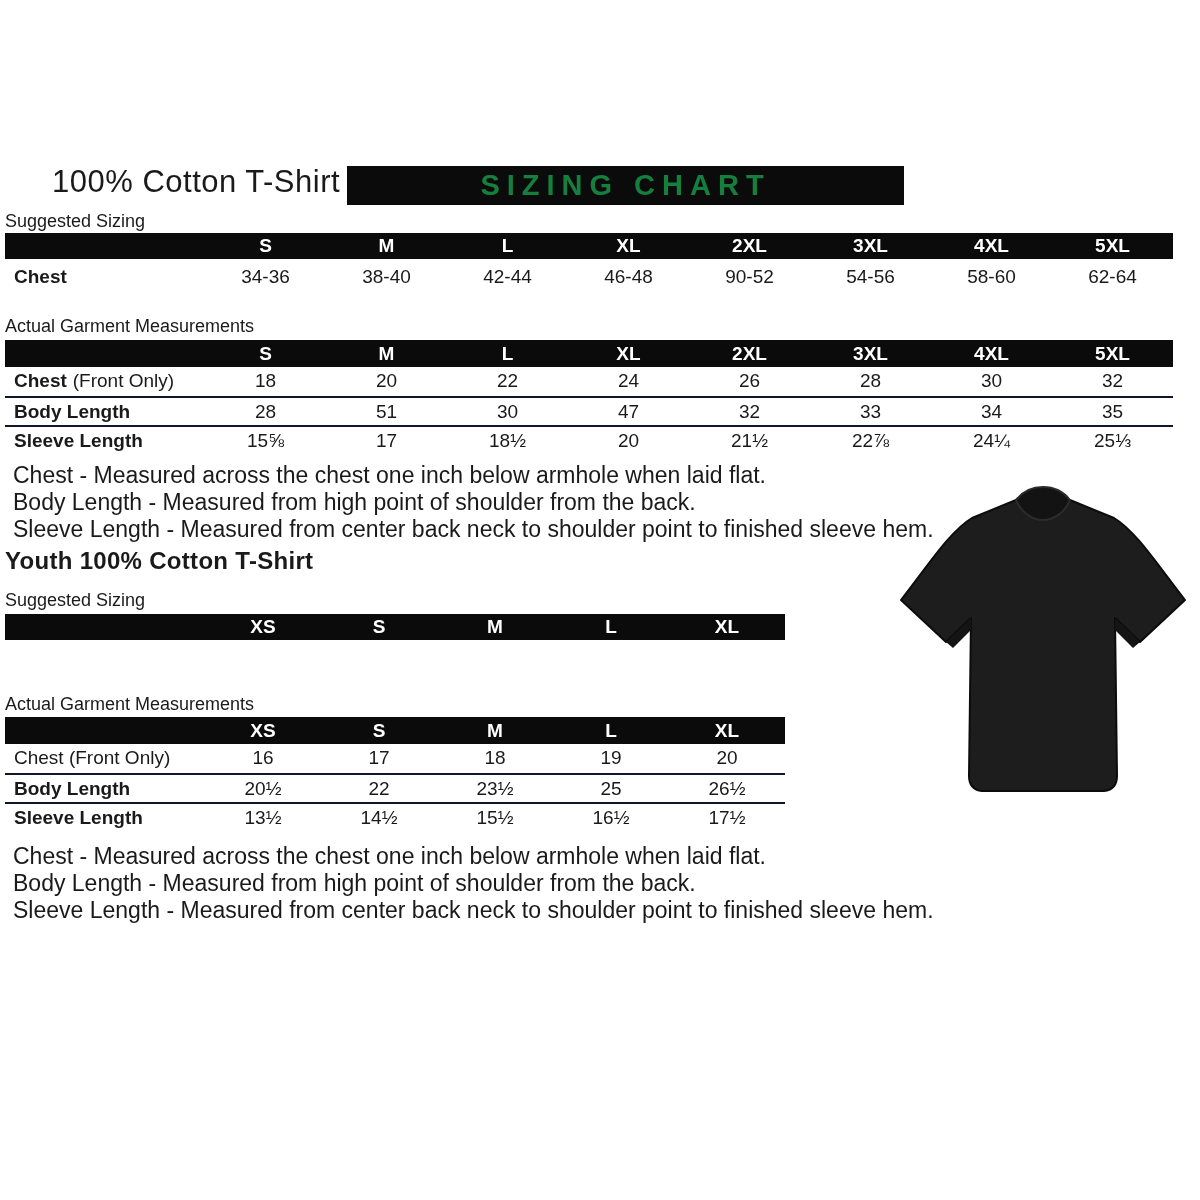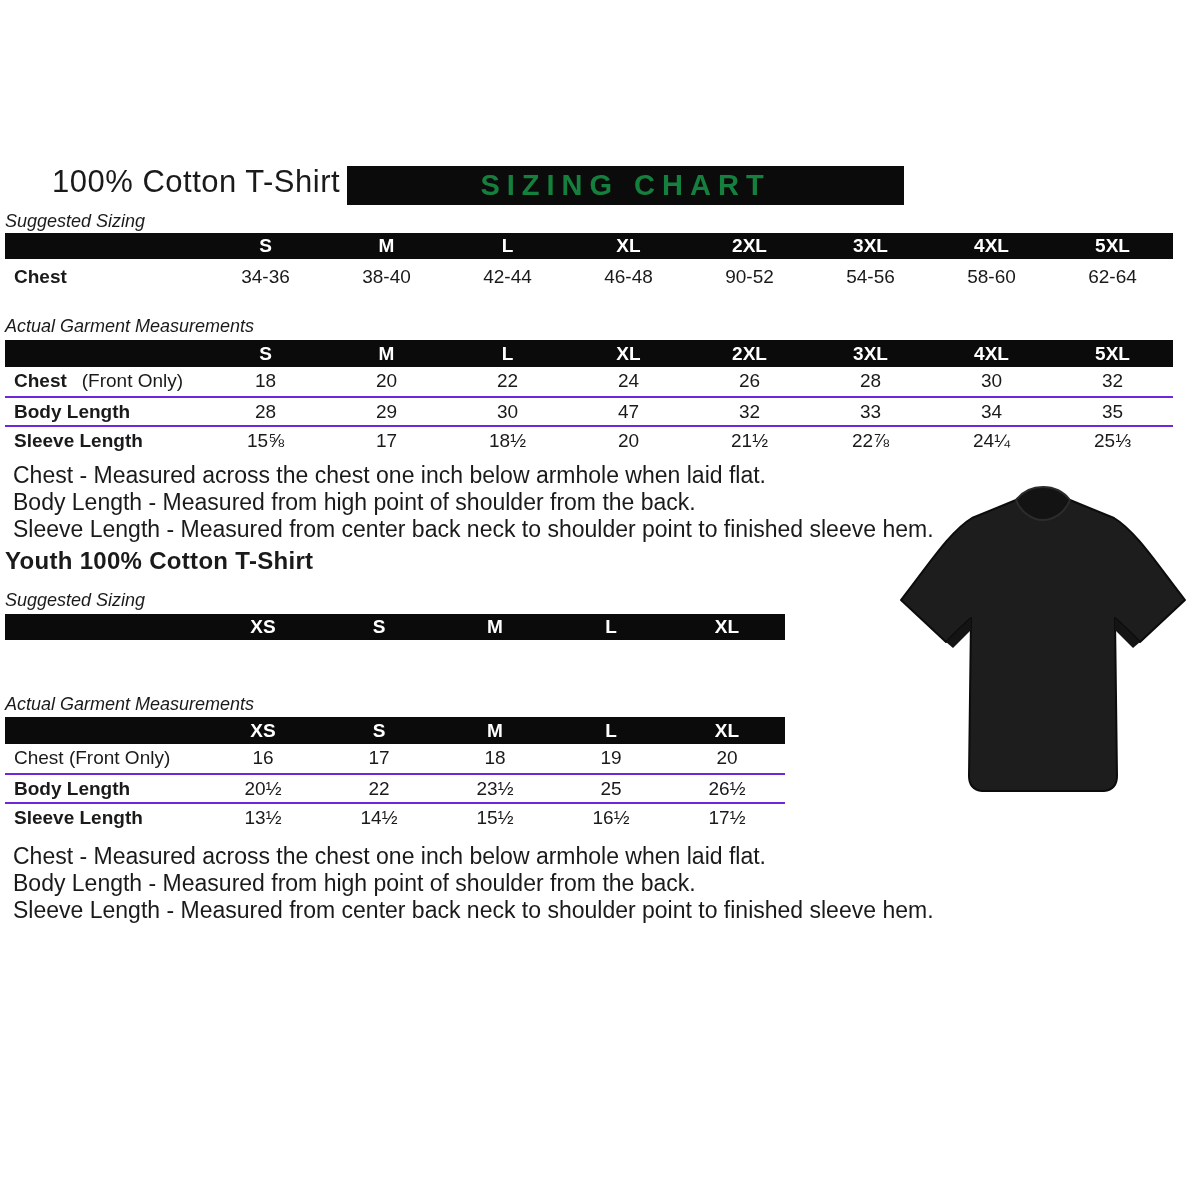--- a/index.html
+++ b/index.html
@@ -5,44 +5,44 @@
   * { margin:0; padding:0; box-sizing:border-box; }
   html,body { width:1200px; height:1200px; background:#ffffff;
     font-family:"Liberation Sans", sans-serif; color:#1a1a1a; overflow:hidden; }
   .abs { position:absolute; }
 
   
   .main-title { left:12px; top:164px; font-size:31px; letter-spacing:.5px;margin-left:40px; }
   .banner { left:347px; top:166px; width:557px; height:39px; background:#0b0b0b;
     color:#15803d; font-weight:bold; font-size:29px; letter-spacing:7px;
     text-align:center; line-height:39px; }
-  .section-label { font-size:18px;font-style:italic; }
+  .section-label { font-size:18px; }
   .youth-title { left:5px; top:547px; font-size:24px; font-weight:bold; letter-spacing:.3px; }
 
   
   .tbl { left:5px; }
   .hdr { display:flex; background:#0b0b0b; color:#ffffff; font-weight:bold;
     font-size:19px; height:26px; line-height:26px; }
   .row { display:flex; font-size:19px; }
   .cell { text-align:center; }
   .lblcell { text-align:left; padding-left:9px; font-weight:bold; }
   .lblcell.reg { font-weight:normal; }
-  .lblcell .rest { font-weight:normal; margin-left:15px; }
+  .lblcell .rest { font-weight:normal; margin-left:6px; }
 
   .adult .lblcell { width:200px; }
   .adult .cell { width:121px; }
   .adult { width:1168px; }
 
   .youtht .lblcell { width:200px; }
   .youtht .cell { width:116px; }
   .youtht { width:780px; }
 
   .bigrow { height:36px; line-height:36px; }
   .mrow { height:29px; line-height:27px; }
-  .mrow + .mrow { border-top:2px solid #6d28d9;justify-content:flex-end; }
+  .mrow + .mrow { border-top:2px solid #0f172a;justify-content:flex-end; }
   .meas .hdr { height:27px; line-height:27px; }
 
   
   .notes { left:13px; font-size:23px; line-height:27px; }
 
   
   .tshirt { left:893px; top:478px; width:300px; height:340px; }
 </style>
 </head>
 <body>
@@ -98,21 +98,21 @@
     <div class="cell">22</div>
     <div class="cell">24</div>
     <div class="cell">26</div>
     <div class="cell">28</div>
     <div class="cell">30</div>
     <div class="cell">32</div>
   </div>
   <div class="row mrow">
     <div class="lblcell">Body Length</div>
     <div class="cell">28</div>
-    <div class="cell">29</div>
+    <div class="cell">51</div>
     <div class="cell">30</div>
     <div class="cell">47</div>
     <div class="cell">32</div>
     <div class="cell">33</div>
     <div class="cell">34</div>
     <div class="cell">35</div>
   </div>
   <div class="row mrow">
     <div class="lblcell">Sleeve Length</div>
     <div class="cell">15⅝</div>

